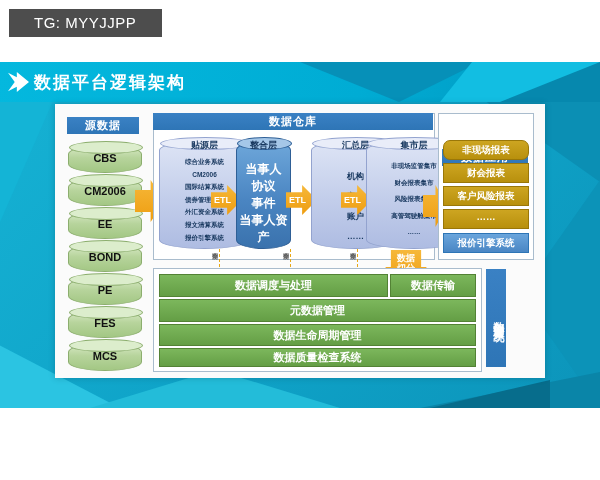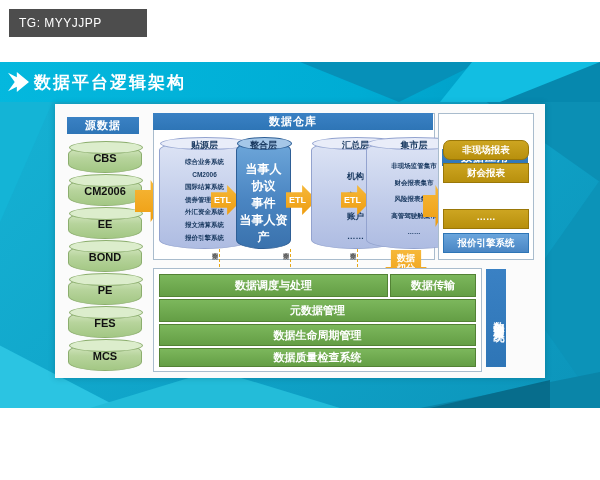--- a/index.html
+++ b/index.html
@@ -8,21 +8,21 @@
   .abs{position:absolute;}
   .poly{position:absolute;}
   
   .band{left:0;top:62px;width:600px;height:346px;background:linear-gradient(135deg,#16b2d4 0%,#0fa3c8 55%,#0c94ba 100%);}
   
   .titlebar{left:0;top:62px;width:600px;height:40px;background:linear-gradient(100deg,#04b8de 0%,#00acd4 60%,#0395bd 100%);overflow:hidden;}
   .title-text{position:absolute;left:34px;top:9px;color:#ffffff;font-size:17px;font-weight:bold;letter-spacing:2px;}
   .play-icon{position:absolute;left:8px;top:10px;width:21px;height:20px;background:#ffffff;
     clip-path:polygon(0 4%,42% 26%,42% 0,100% 50%,42% 100%,42% 74%,0 96%,32% 50%);}
   
-  .tgbox{left:9px;top:9px;width:128px;height:28px;background:#4d4d4d;color:#fff;font-size:12px;line-height:28px;padding-left:10px;letter-spacing:.5px;}
+  .tgbox{left:9px;top:9px;width:128px;height:28px;background:#4d4d4d;color:#fff;font-size:15px;line-height:28px;padding-left:25px;letter-spacing:.5px;}
   .sitebox{left:360px;top:448px;width:225px;height:32px;background:#575757;color:#fff;font-size:16px;line-height:32px;text-align:center;}
   
   .panel{left:55px;top:104px;width:490px;height:274px;background:#fbfbfb;box-shadow:0 0 6px rgba(0,40,60,.25);}
   
   .hdr{background:linear-gradient(180deg,#3a81c4,#2e75b6);color:#fff;font-size:11px;font-weight:bold;text-align:center;letter-spacing:1px;}
   
   .frame{border:1px solid #a9bccd;background:#ffffff;}
   
   .cyl{position:absolute;border-radius:50% / 9px;}
   .cyl .top{position:absolute;left:0;top:-5px;width:100%;height:11px;border-radius:50%;}
@@ -191,20 +191,21 @@
 
   <div class="abs arrow-d" style="left:385px;top:250px;width:42px;height:34px;">
     <div>数据</div>
     <div>切分</div>
   </div>
 
   <div class="abs frame" style="left:438px;top:113px;width:94px;height:145px;"></div>
   <div class="abs hdr" style="left:442px;top:117px;width:86px;height:17px;line-height:17px;margin-top:32px;">数据应用</div>
   <div class="appbox app-gold" style="left:443px;top:140px;width:84px;height:18px;line-height:18px;font-size:9.5px;border-radius:7px;">非现场报表</div>
   <div class="appbox app-gold" style="left:443px;top:163px;width:84px;height:18px;line-height:18px;font-size:9.5px;">财会报表</div>
+  <div class="appbox app-gold" style="left:443px;top:186px;width:84px;height:18px;line-height:18px;font-size:9.5px;">客户风险报表</div>
   <div class="appbox app-gold" style="left:443px;top:209px;width:84px;height:18px;line-height:14px;font-size:9.5px;">……</div>
   <div class="appbox app-blue" style="left:443px;top:233px;width:84px;height:18px;line-height:18px;font-size:9.5px;">报价引擎系统</div>
 
   <div class="abs frame" style="left:153px;top:268px;width:327px;height:102px;"></div>
   <div class="grow" style="left:159px;top:274px;width:227px;height:21px;line-height:21px;font-size:11px;">数据调度与处理</div>
   <div class="grow" style="left:390px;top:274px;width:84px;height:21px;line-height:21px;font-size:11px;">数据传输</div>
   <div class="grow" style="left:159px;top:324px;width:315px;height:20px;line-height:20px;font-size:11px;">数据生命周期管理</div>
   <div class="grow" style="left:159px;top:299px;width:315px;height:21px;line-height:21px;font-size:11px;">元数据管理</div>
   <div class="grow" style="left:159px;top:348px;width:315px;height:17px;line-height:17px;font-size:11px;">数据质量检查系统</div>
 

